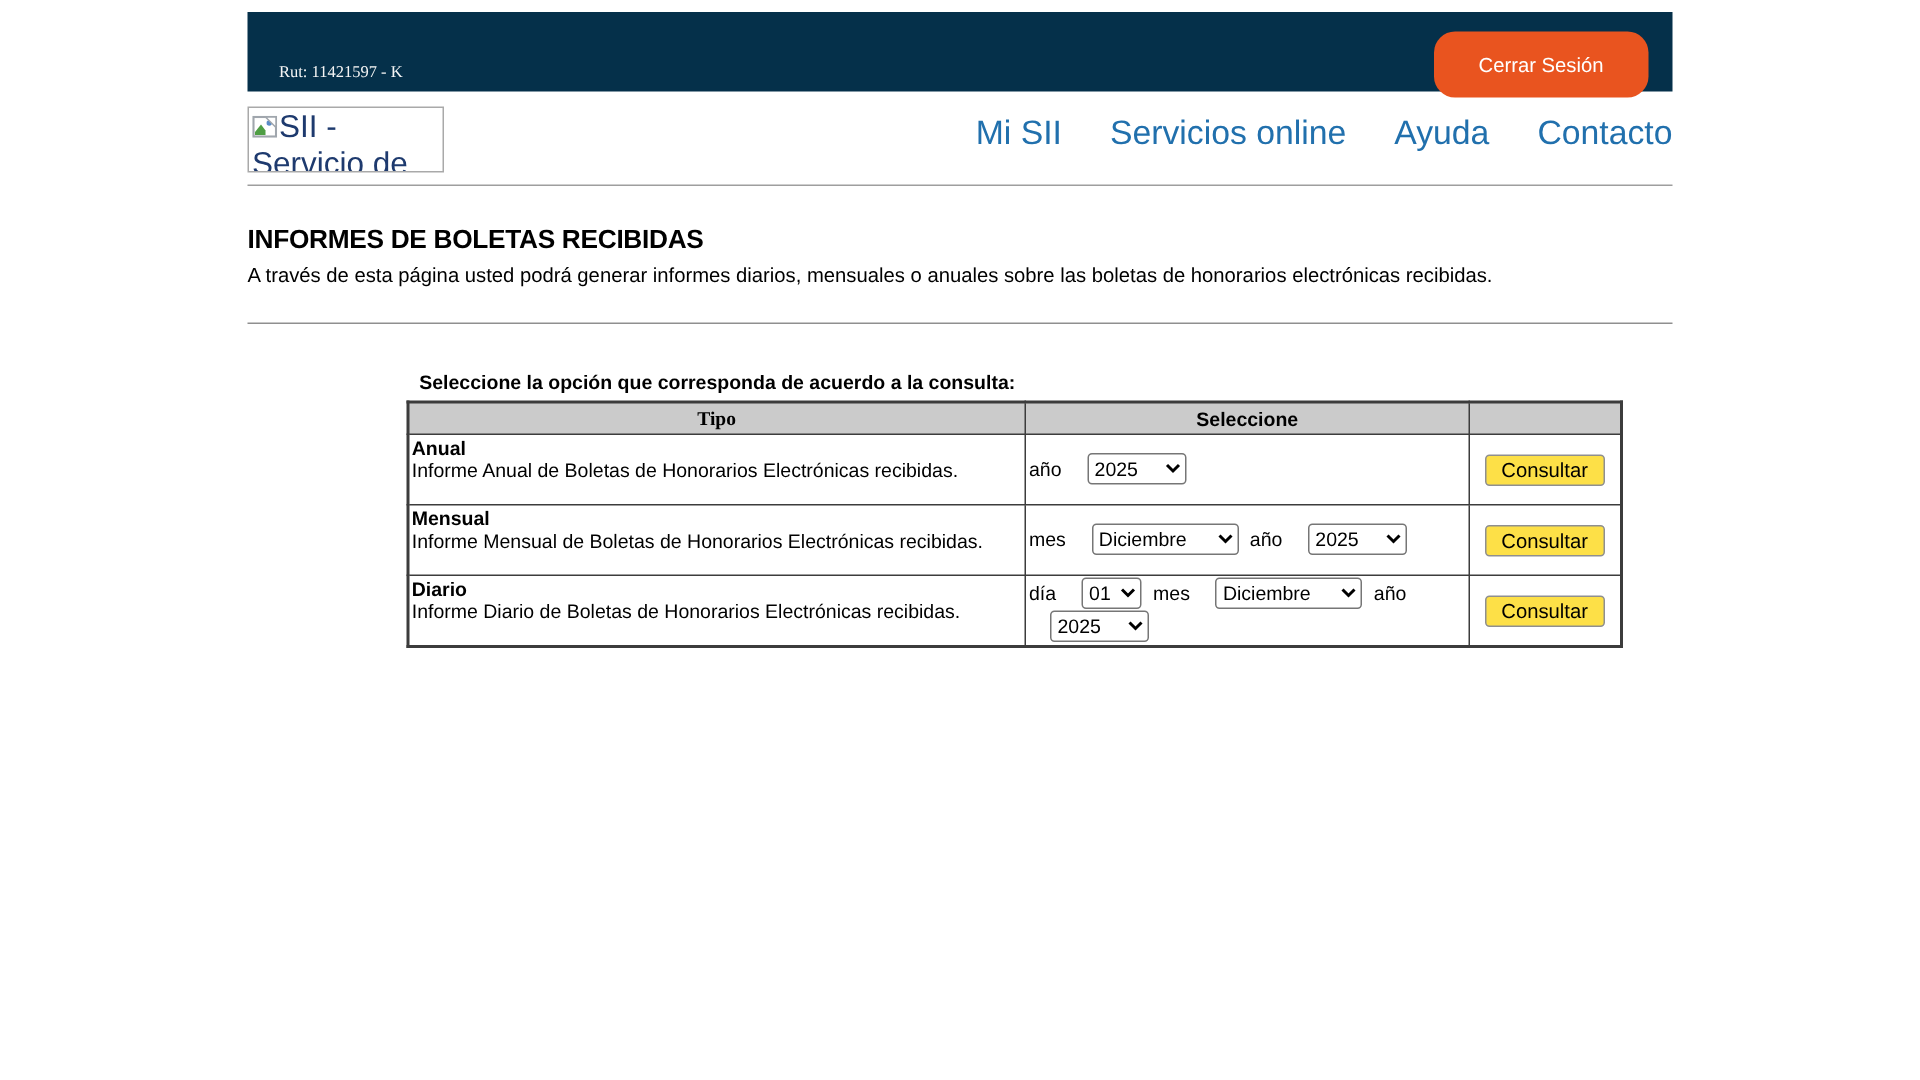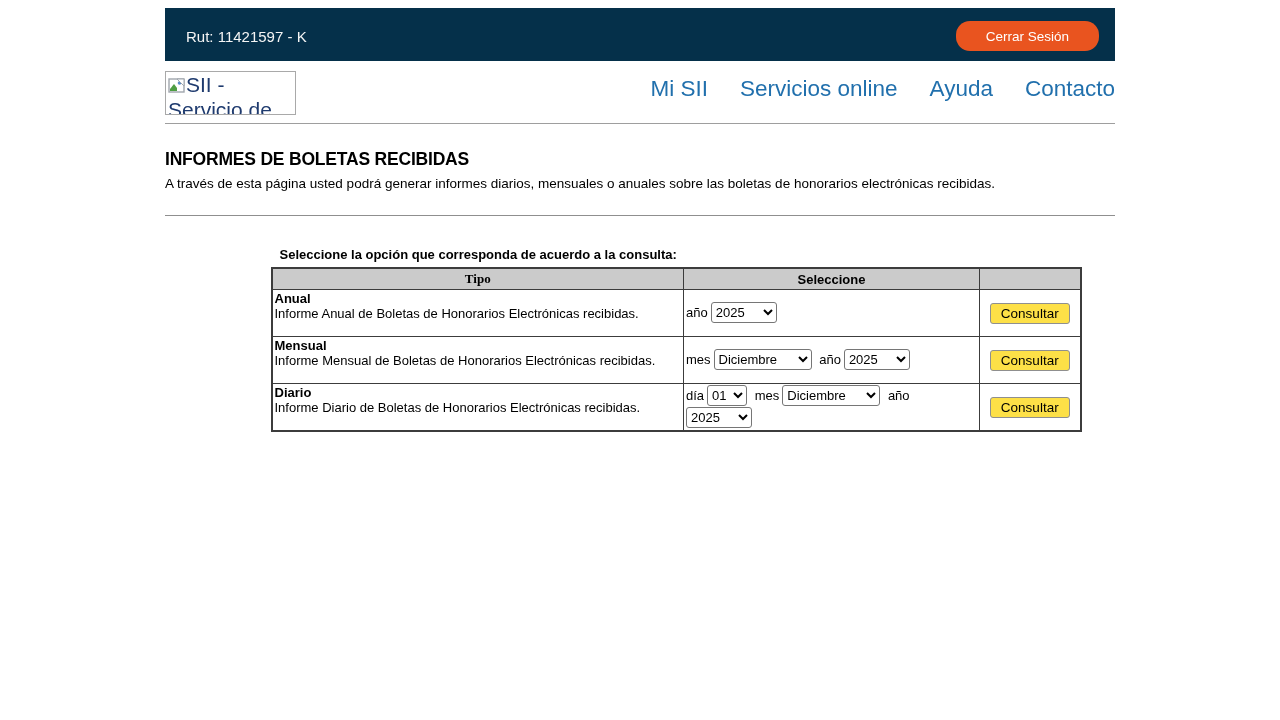--- a/index.html
+++ b/index.html
@@ -17,29 +17,30 @@
   
   .topbar {
     margin-top: 8px;
     height: 53px;
     background: #05304a;
     position: relative;
   }
   .rut-text {
     position: absolute;
     left: 21px;
-    top: 20px;
+    top: 34px;
     color: #f5f5f5;
-    font-size: 15px;
+    font-size: 11px;
+    font-family: Liberation Serif, serif;
   }
   .logout-btn {
     position: absolute;
     right: 16px;
     top: 13px;
-    height: 30px;
+    height: 44px;
     padding: 0 30px;
     background: #e9541f;
     color: #ffffff;
     border: none;
     border-radius: 14px;
     font-size: 13.5px;
     font-family: inherit;
     cursor: pointer;
   }
 
@@ -132,20 +133,21 @@
   .cell-act { text-align: center; vertical-align: middle; }
   .ctrl-label { margin-right: 3px; }
   .ctrl-select {
     font-family: inherit;
     font-size: 13px;
     margin-right: 4px;
     border: 1px solid #767676;
     border-radius: 3px;
     background: #ffffff;
     height: 21px;
+    margin-left: 14px;
   }
   .sel-day { width: 40px; }
   .sel-month { width: 98px; }
   .sel-year { width: 66px; }
   .consultar-btn {
     font-family: inherit;
     font-size: 13.5px;
     padding: 2px 10px;
     background: #fde047;
     border: 1px solid #8f8f8f;

